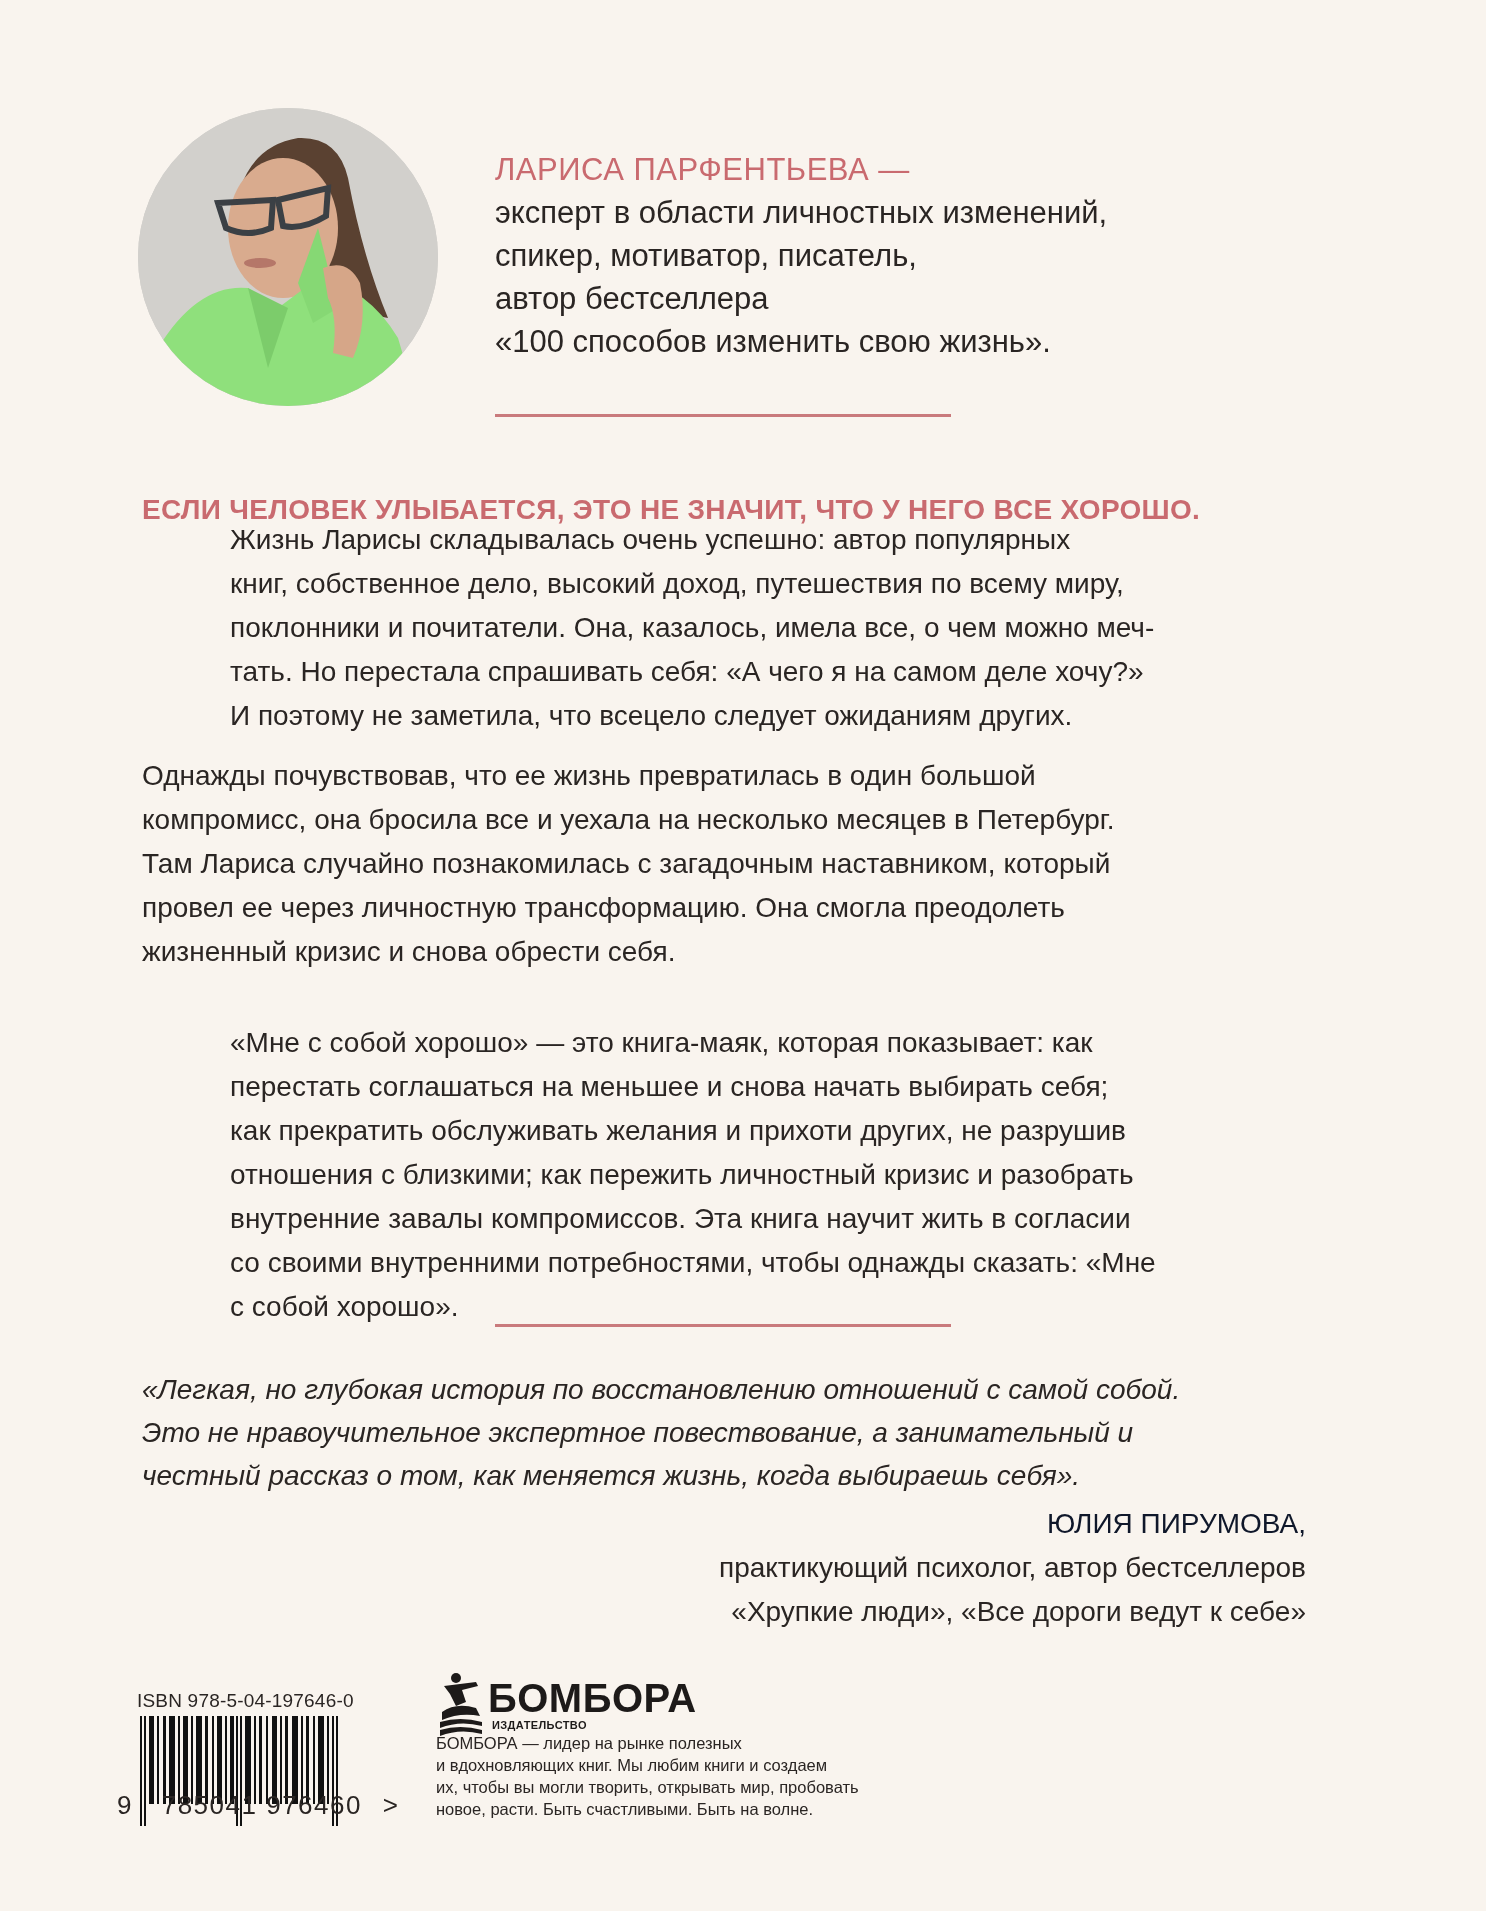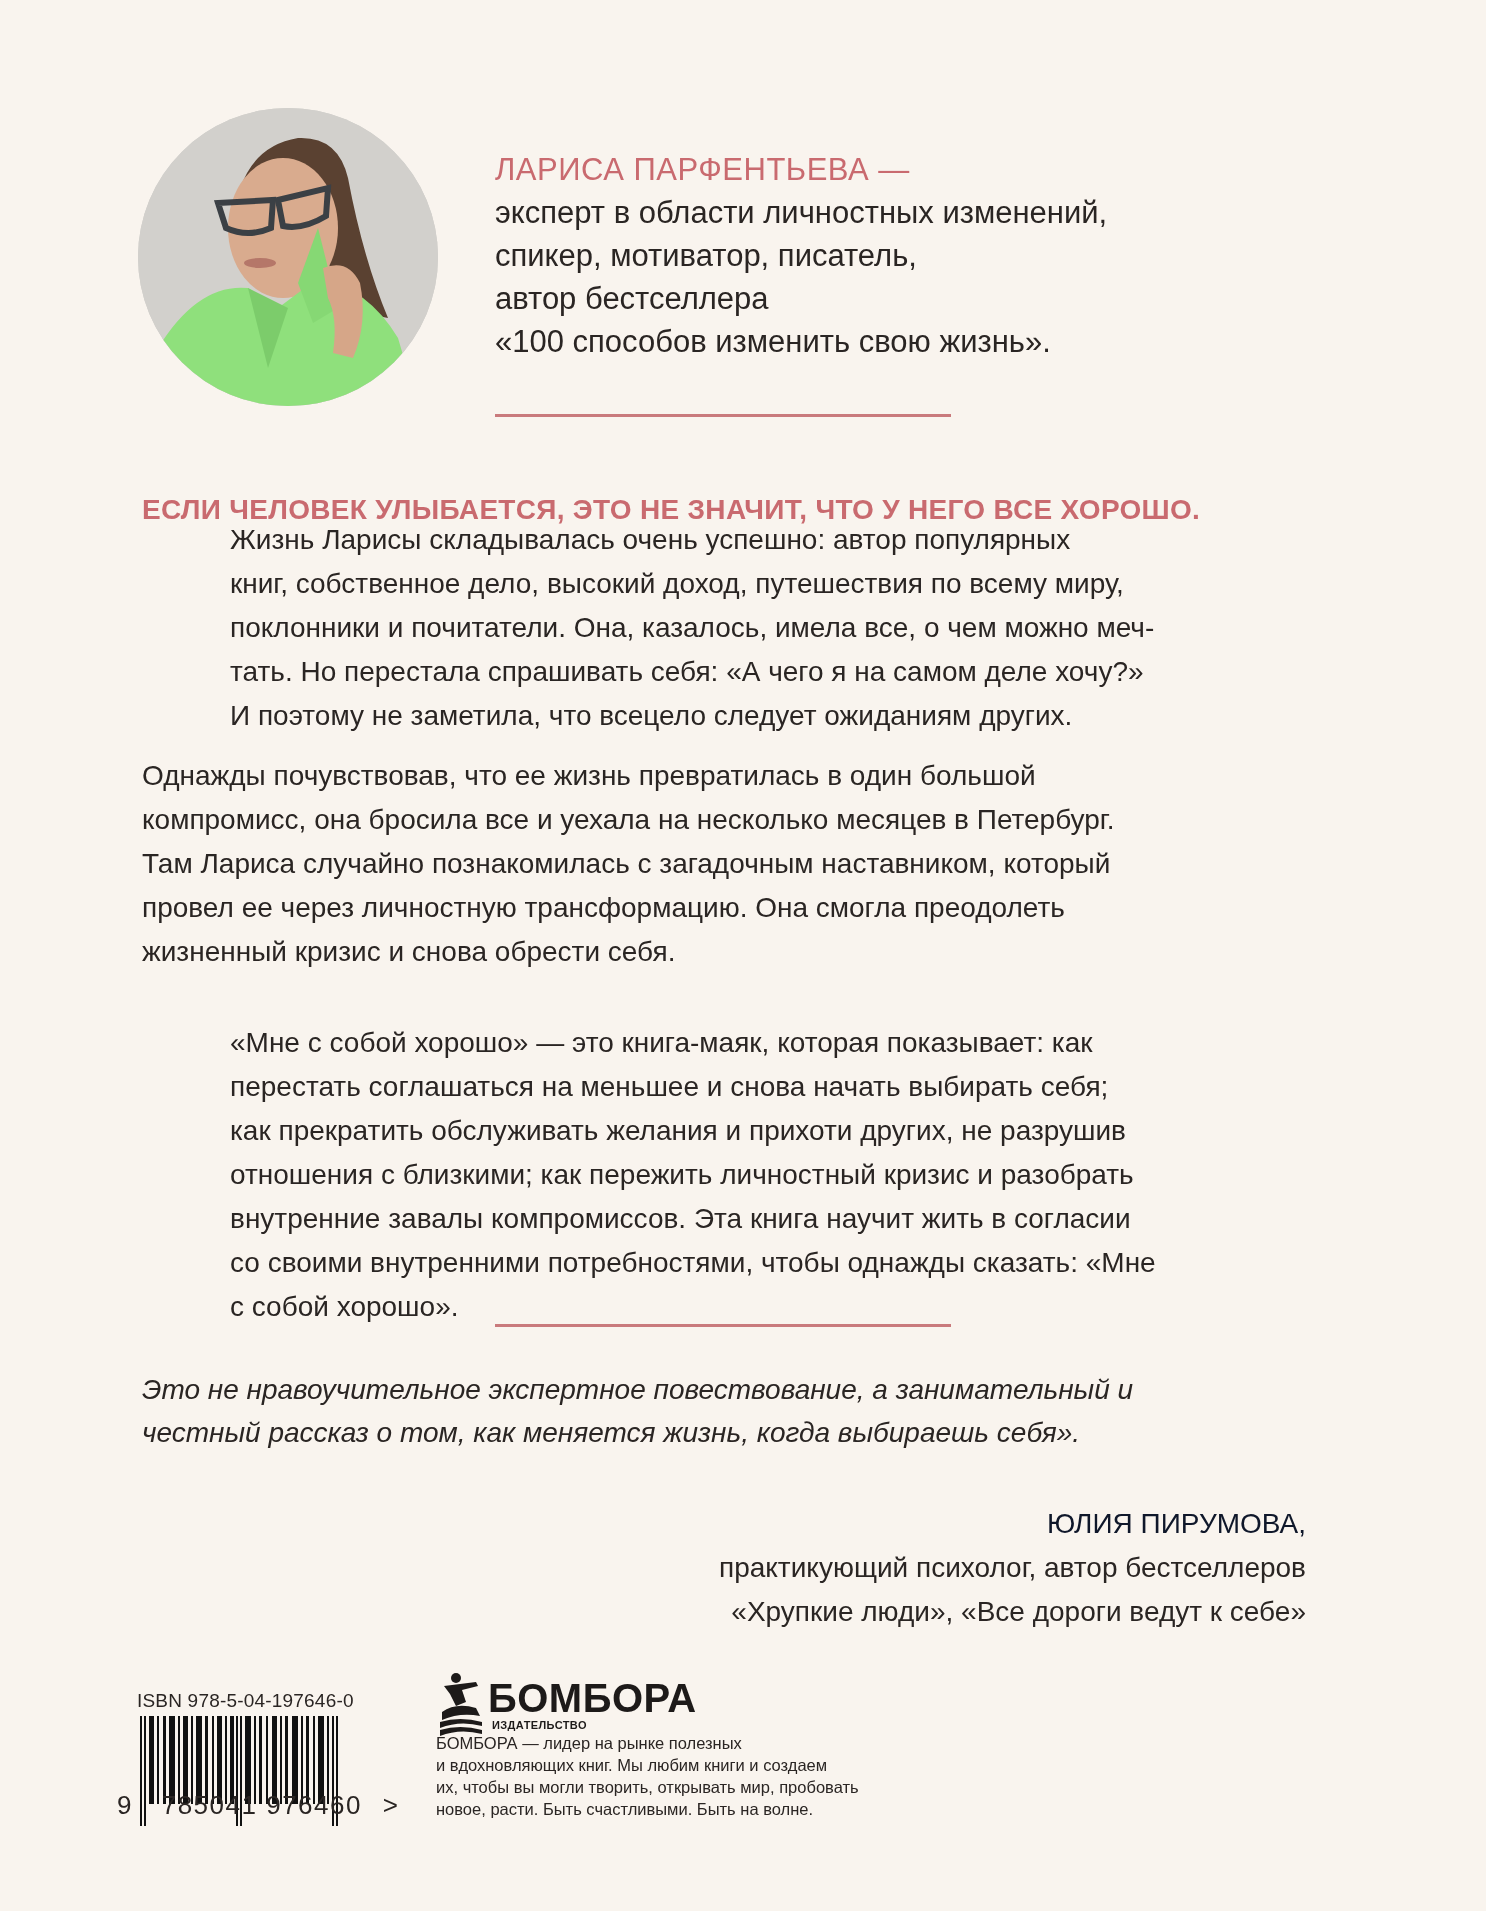--- a/index.html
+++ b/index.html
@@ -123,20 +123,21 @@
   <div>как прекратить обслуживать желания и прихоти других, не разрушив</div>
   <div>отношения с близкими; как пережить личностный кризис и разобрать</div>
   <div>внутренние завалы компромиссов. Эта книга научит жить в согласии</div>
   <div>со своими внутренними потребностями, чтобы однажды сказать: «Мне</div>
   <div>с собой хорошо».</div>
 </div>
 
 <div class="abs divider" style="left:495px; top:1324px; width:456px;"></div>
 
 <div class="abs quote">
+  <div>«Легкая, но глубокая история по восстановлению отношений с самой собой.</div>
   <div>Это не нравоучительное экспертное повествование, а занимательный и</div>
   <div>честный рассказ о том, как меняется жизнь, когда выбираешь себя».</div>
 </div>
 <div class="abs quote-author">
   <div class="accent">ЮЛИЯ ПИРУМОВА,</div>
   <div>практикующий психолог, автор бестселлеров</div>
   <div>«Хрупкие люди», «Все дороги ведут к себе»</div>
 </div>
 
 <div class="abs isbn-label">ISBN 978-5-04-197646-0</div>

